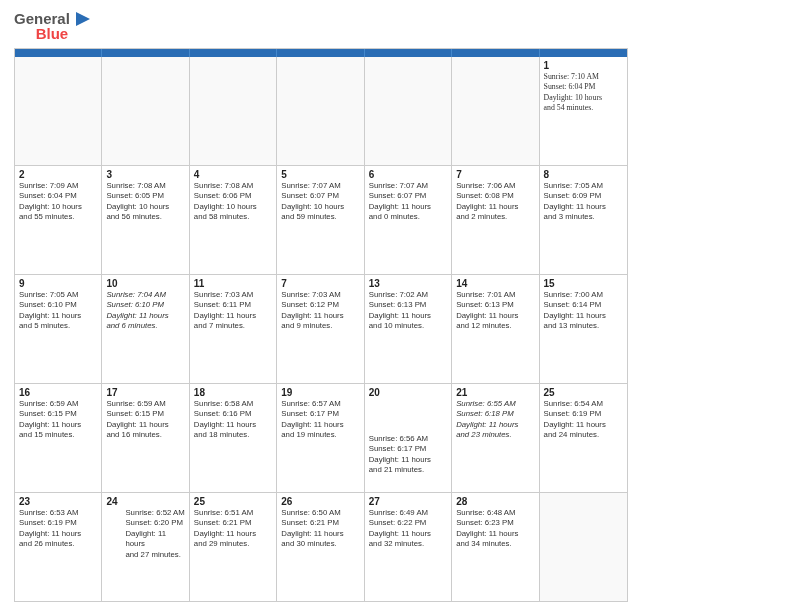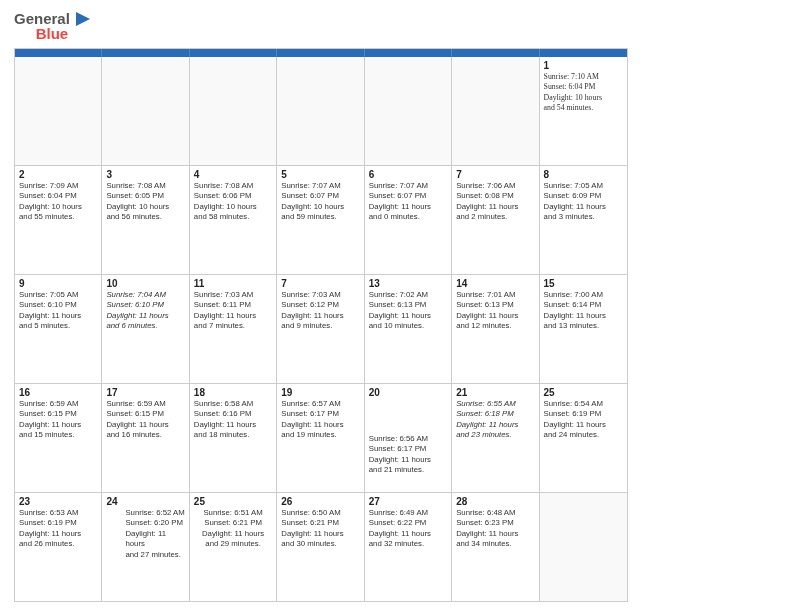--- a/index.html
+++ b/index.html
@@ -313,21 +313,21 @@
           </div>
           <div class="cal-cell">
             <span class="day-num">24</span>
             <div class="cell-info" style="white-space: pre-line; margin-left: 19px;">Sunrise: 6:52 AM
 Sunset: 6:20 PM
 Daylight: 11 hours
 and 27 minutes.</div>
           </div>
           <div class="cal-cell">
             <span class="day-num">25</span>
-            <div class="cell-info" style="white-space: pre-line; text-align: center;">Sunrise: 6:51 AM
+            <div class="cell-info" style="white-space: pre-line;">Sunrise: 6:51 AM
 Sunset: 6:21 PM
 Daylight: 11 hours
 and 29 minutes.</div>
           </div>
           <div class="cal-cell">
             <span class="day-num">26</span>
             <div class="cell-info" style="white-space: pre-line;">Sunrise: 6:50 AM
 Sunset: 6:21 PM
 Daylight: 11 hours
 and 30 minutes.</div>

